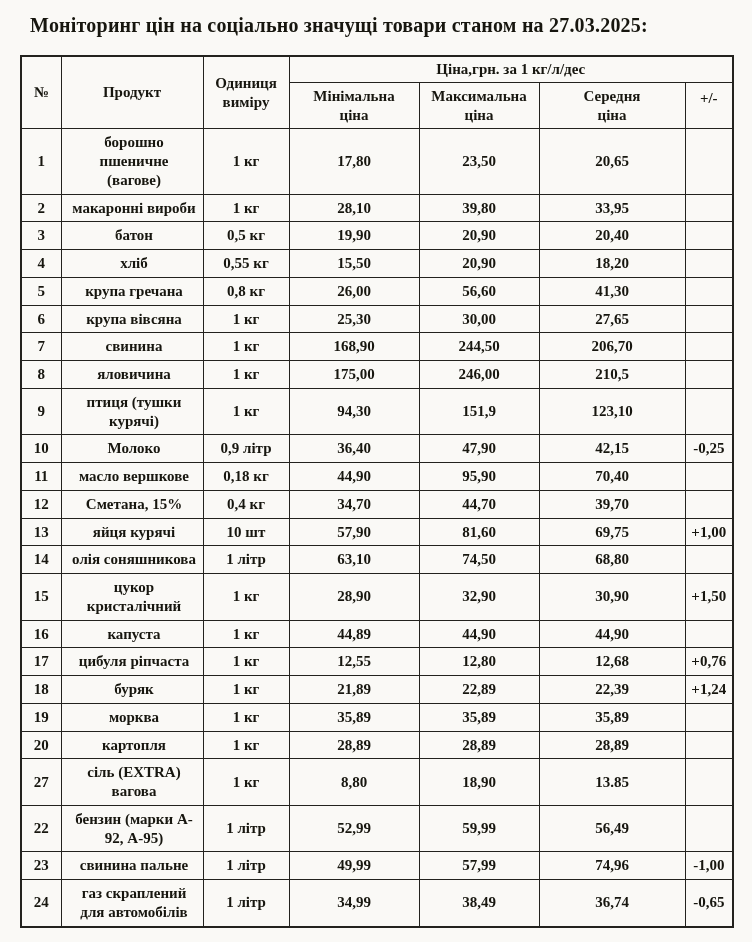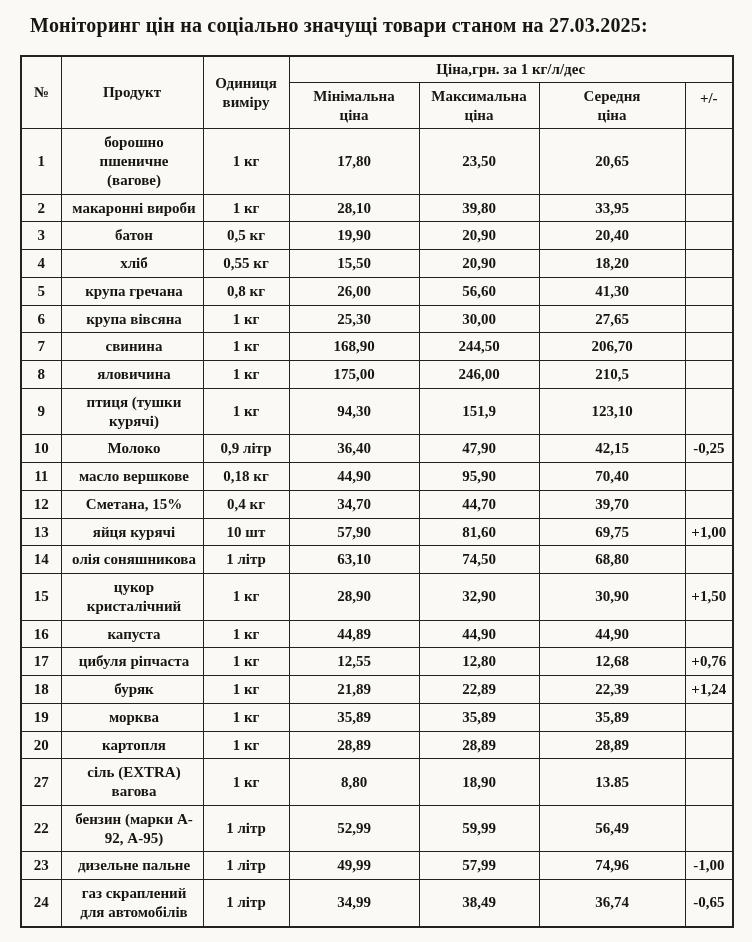--- a/index.html
+++ b/index.html
@@ -295,21 +295,21 @@
           <td class="c-product">бензин (марки А-
 92, А-95)</td>
           <td class="c-unit">1 літр</td>
           <td class="c-min">52,99</td>
           <td class="c-max">59,99</td>
           <td class="c-avg">56,49</td>
           <td class="c-delta"></td>
         </tr>
         <tr>
           <td class="c-num">23</td>
-          <td class="c-product">дизельне пальне</td>
+          <td class="c-product">свинина пальне</td>
           <td class="c-unit">1 літр</td>
           <td class="c-min">49,99</td>
           <td class="c-max">57,99</td>
           <td class="c-avg">74,96</td>
           <td class="c-delta">-1,00</td>
         </tr>
         <tr>
           <td class="c-num">24</td>
           <td class="c-product">газ скраплений
 для автомобілів</td>

